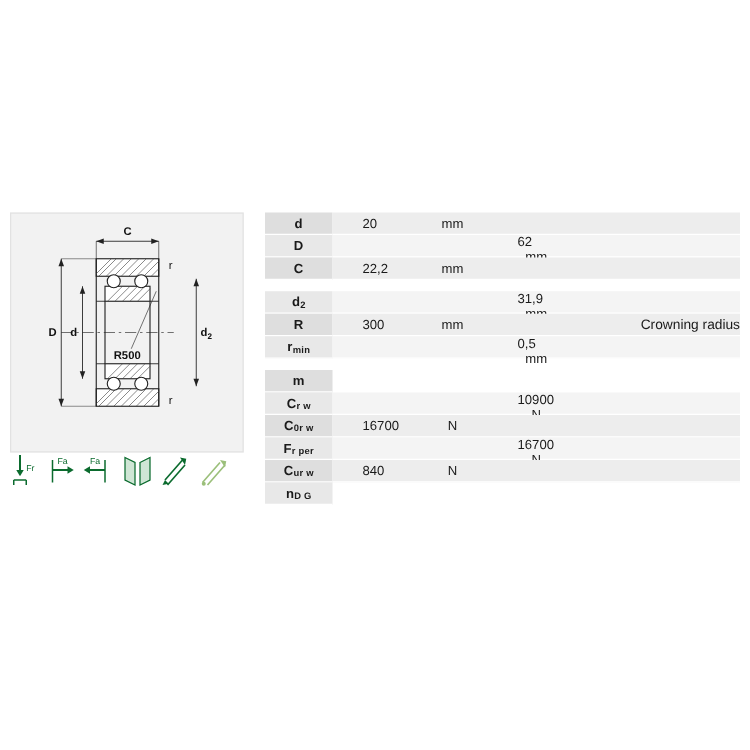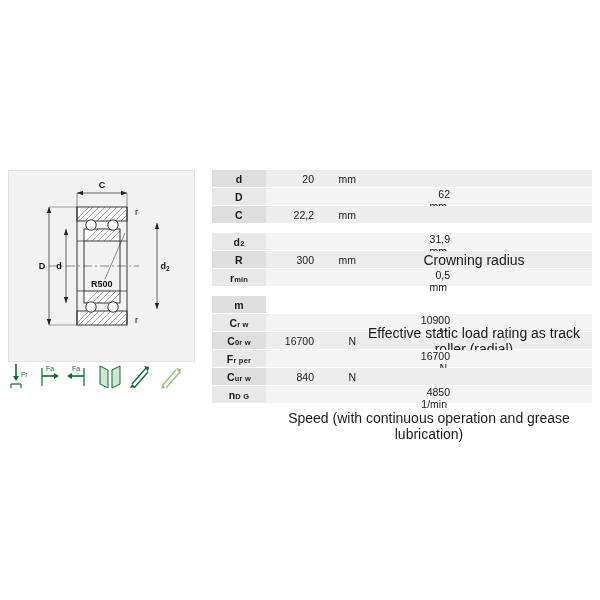--- a/index.html
+++ b/index.html
@@ -67,33 +67,34 @@
   }
   .row .rest {
     flex: 1;
     background: #ededed;
     border-bottom: 1px solid #ffffff;
     display: flex;
     align-items: center;
   }
   .val {
     width: 48px;
-    text-align: right;
+    text-align: left;
     padding-right: 6px;
     font-size: 10.5px;
+    padding-left: 24px;
   }
   .unit {
     width: 36px;
-    text-align: right;
+    text-align: center;
     font-size: 10.5px;
   }
   .desc {
     flex: 1;
-    text-align: center;
-    font-size: 14px;
+    text-align: right;
+    font-size: 11px;
   }
   .group-gap { height: 9px; }
   .sub { font-size: 7.5px; vertical-align: baseline; position: relative; top: 2px; font-weight: bold; }
 
   
   .dimtext {
     font-family: "Liberation Sans", sans-serif;
     font-size: 9px;
     fill: #111111;
   }
@@ -352,21 +353,20 @@
         </div>
       </div>
       <div class="row">
         <div class="sym">
           <span>C</span>
           <span class="sub">0r w</span>
         </div>
         <div class="rest">
           <div class="val">16700</div>
           <div class="unit">N</div>
-          <div class="desc">Effective static load rating as track roller (radial)</div>
         </div>
       </div>
       <div class="row alt">
         <div class="sym">
           <span>F</span>
           <span class="sub">r per</span>
         </div>
         <div class="rest">
           <div class="val">16700</div>
           <div class="unit">N</div>
@@ -380,21 +380,16 @@
         <div class="rest">
           <div class="val">840</div>
           <div class="unit">N</div>
         </div>
       </div>
       <div class="row alt">
         <div class="sym">
           <span>n</span>
           <span class="sub">D G</span>
         </div>
-        <div class="rest">
-          <div class="val">4850</div>
-          <div class="unit">1/min</div>
-          <div class="desc">Speed (with continuous operation and grease lubrication)</div>
-        </div>
       </div>
     </div>
 
 </div>
 
 </body></html>

